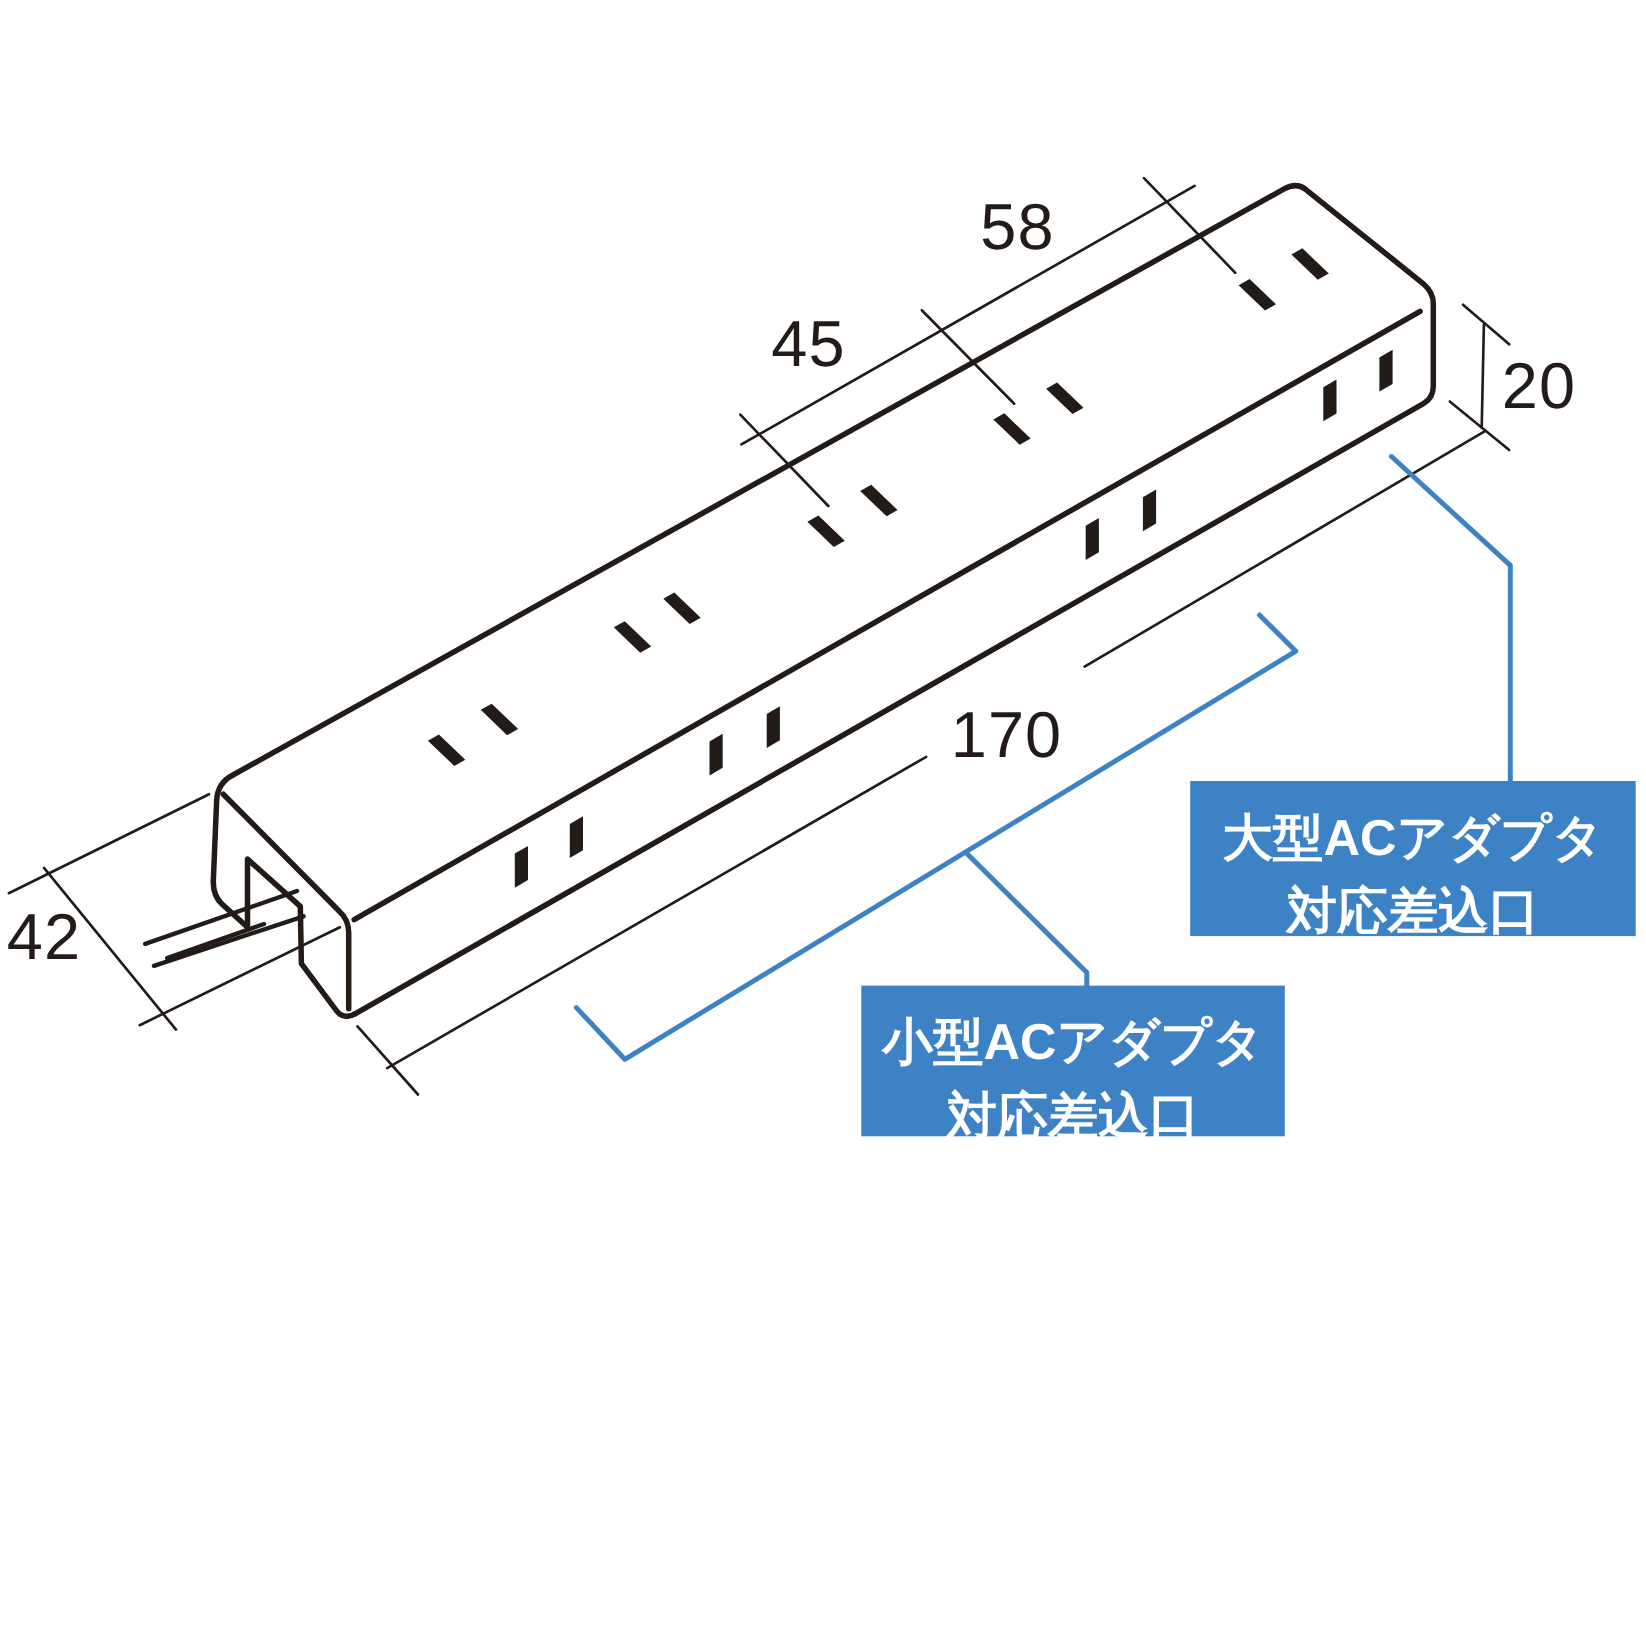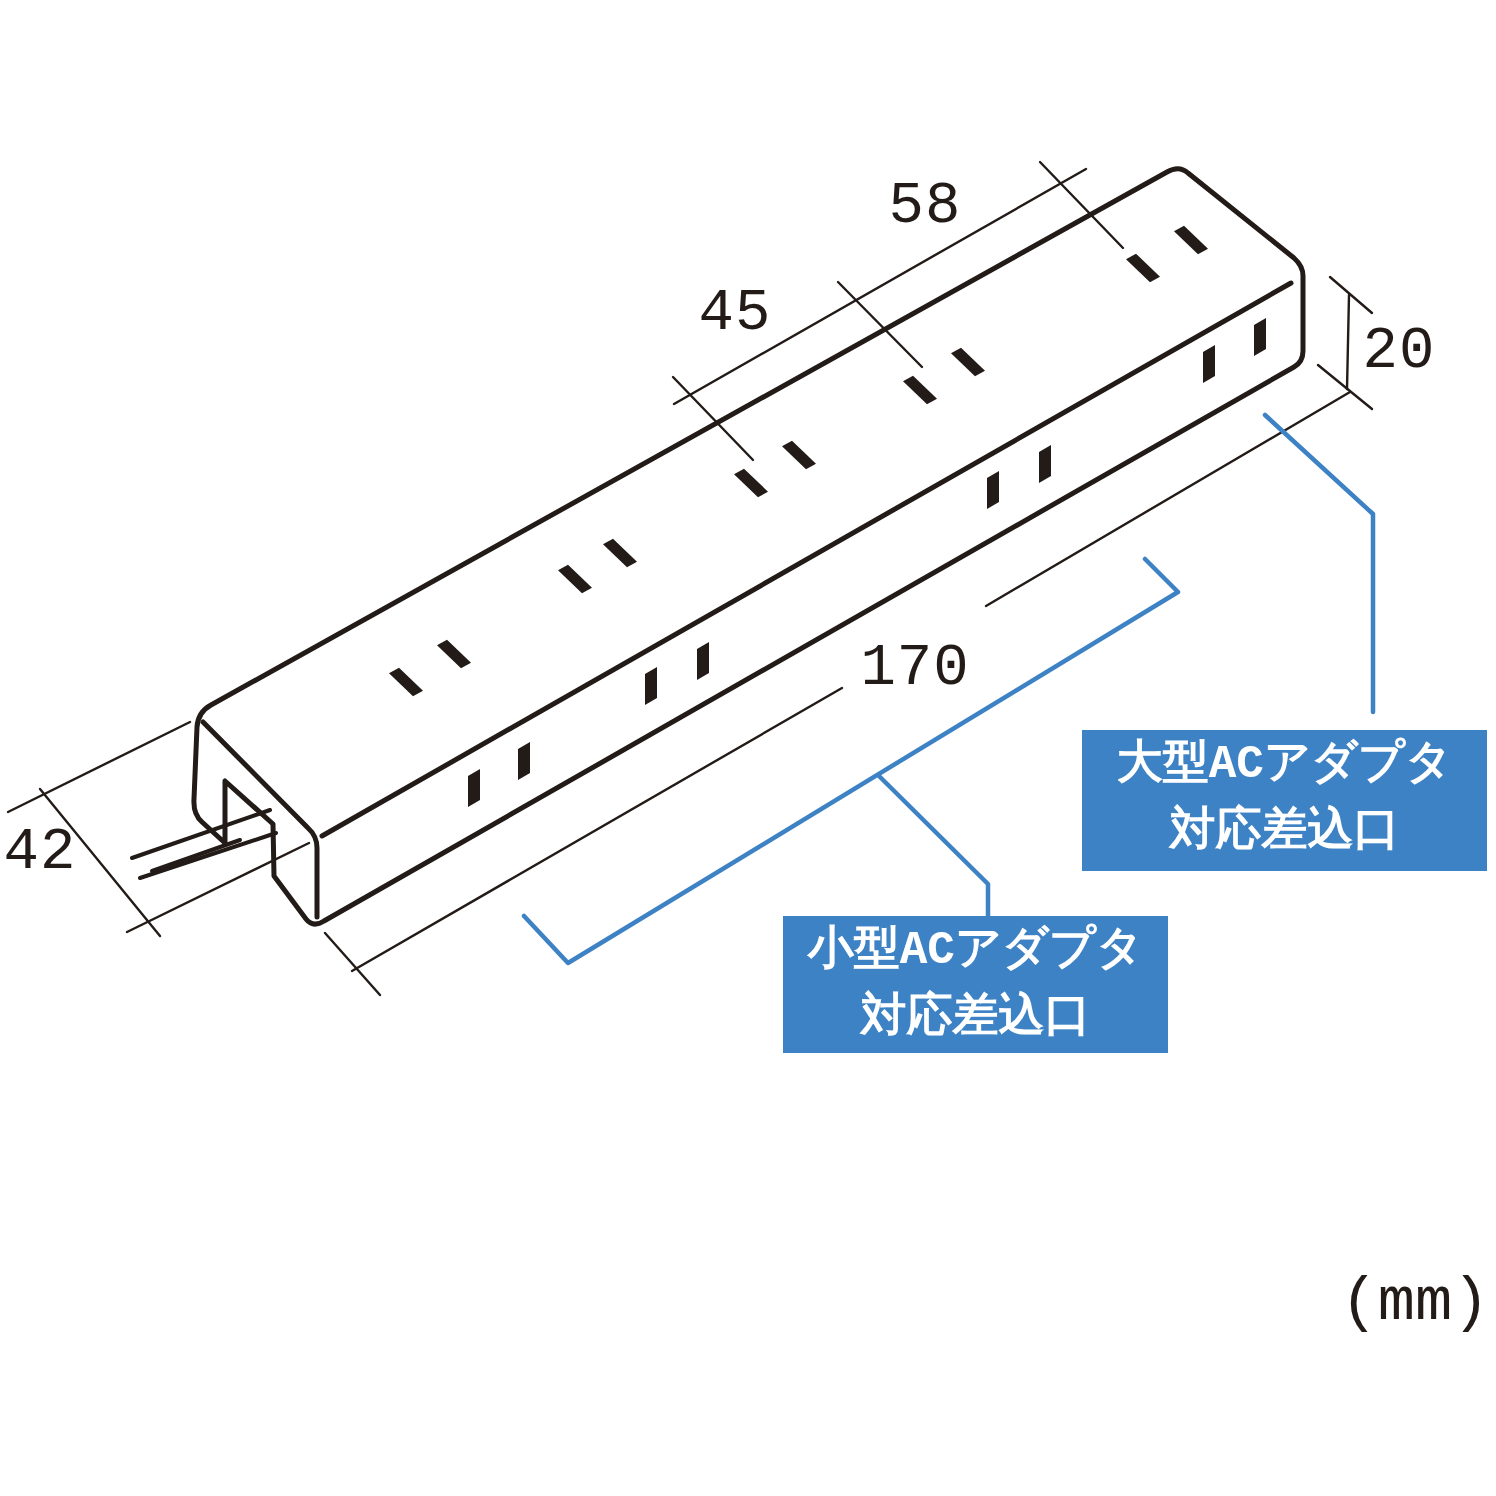--- a/index.html
+++ b/index.html
@@ -1,20 +1,20 @@
 <!DOCTYPE html>
 <html><head>
 <meta charset="utf-8">
 <style>
   html,body{margin:0;padding:0;background:#ffffff;}
   #canvas{
     position:relative;
     width:1496px;height:1496px;
     background:#ffffff;
-    font-family:Liberation Mono, monospace;
+    font-family:Liberation Sans, sans-serif;
     overflow:hidden;
   }
   #drawing{position:absolute;left:0;top:0;}
   .dim-text{
     position:absolute;
     transform:translate(-50%,-50%);
     font-size:59px;
     color:#221b17;
     white-space:nowrap;
     letter-spacing:1px;
@@ -27,23 +27,22 @@
     white-space:nowrap;
   }
   .callout{
     position:absolute;
     background:#3d82c4;
     color:#ffffff;
     font-weight:bold;
     font-size:46px;
     line-height:67px;
     text-align:center;
-    padding-top:2px;
+    padding-top:18px;
     box-sizing:border-box;
-    margin-top:20px;
   }
   .callout .l1,.callout .l2{display:block;}
   #callout-large{left:1082px;top:710px;width:405px;height:141px;}
   #callout-small{left:783px;top:896px;width:385px;height:137px;}
 </style>
 </head>
 <body>
 
 <div id="canvas">
 
@@ -148,15 +147,14 @@
 
   <div id="callout-large" class="callout">
     <span class="l1">大型ACアダプタ</span>
     <span class="l2">対応差込口</span>
   </div>
   <div id="callout-small" class="callout">
     <span class="l1">小型ACアダプタ</span>
     <span class="l2">対応差込口</span>
   </div>
 
-  <div class="unit-text" style="left:1415px;top:1302px;">(mm)</div>
 
 </div>
 
 </body></html>

